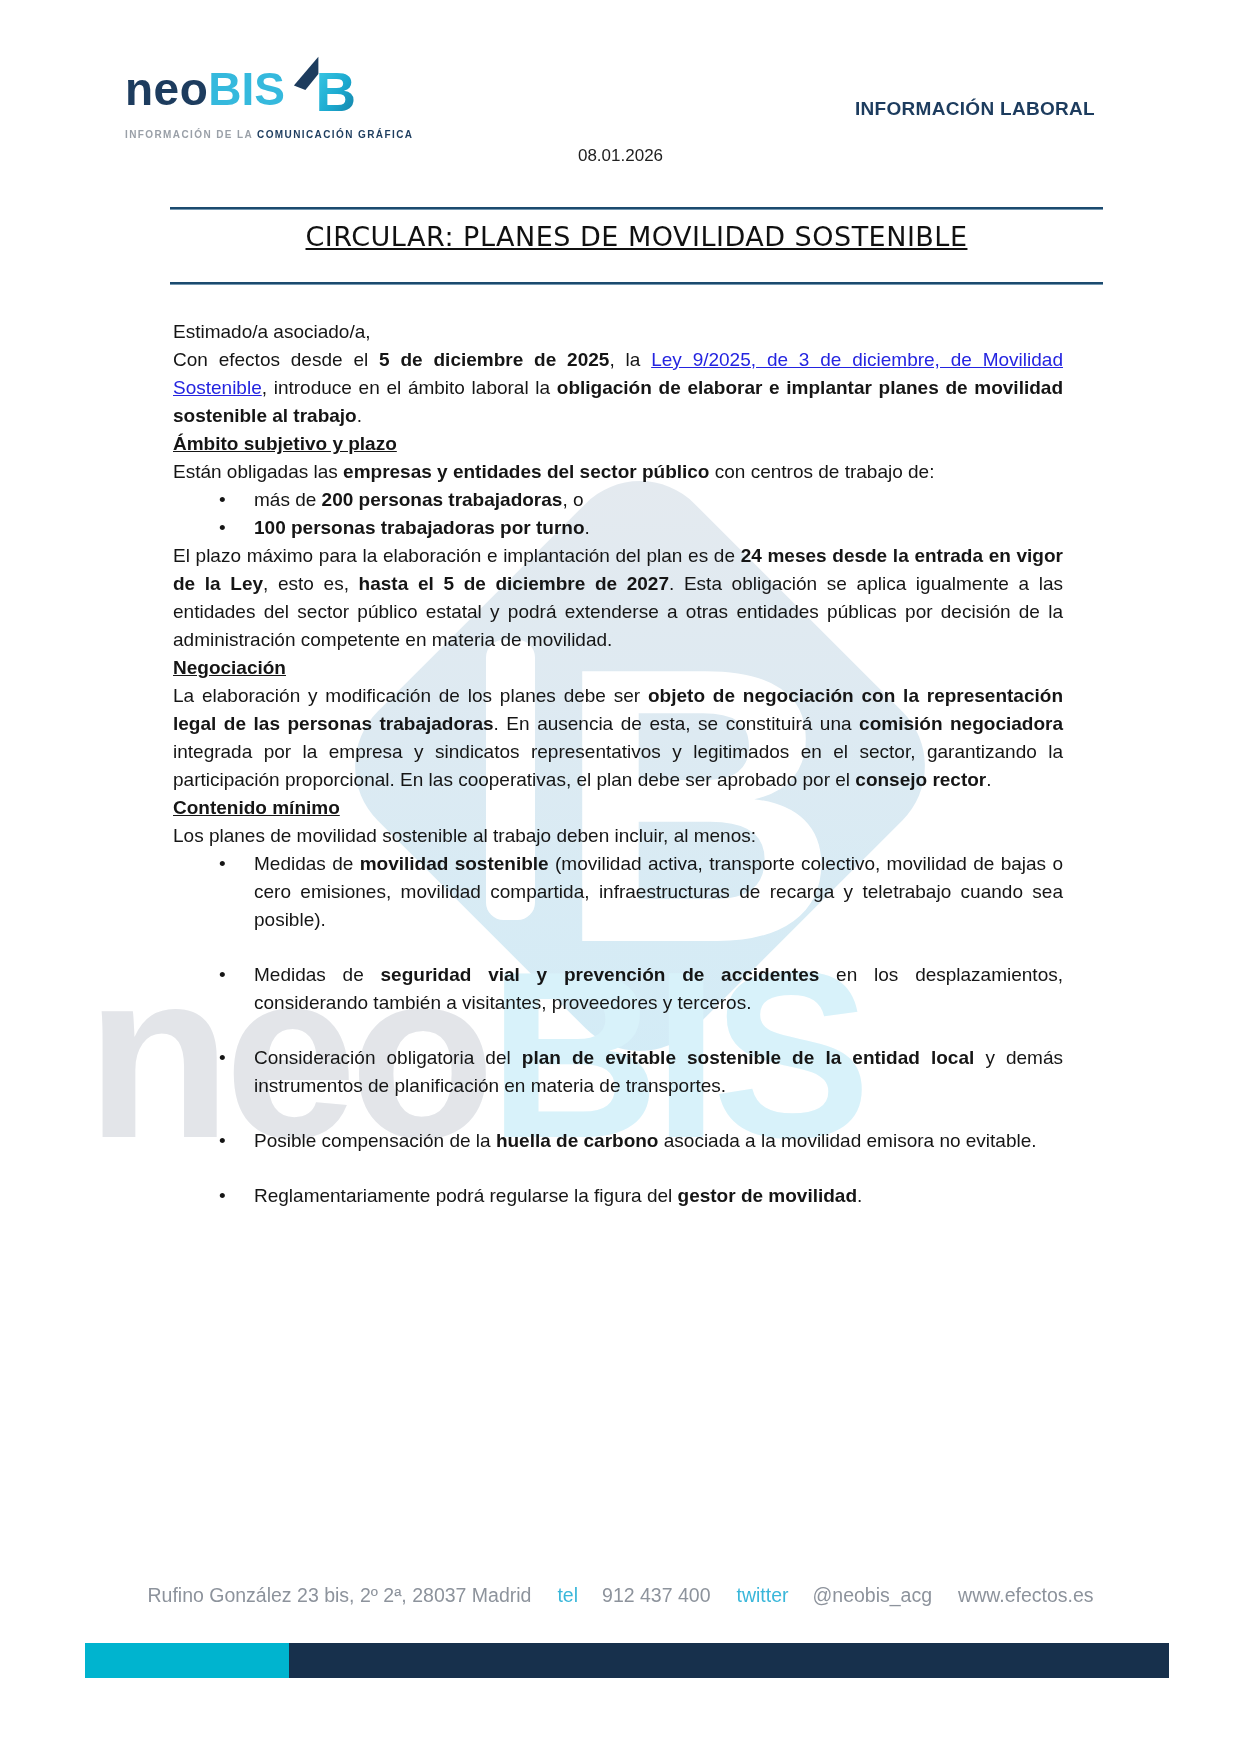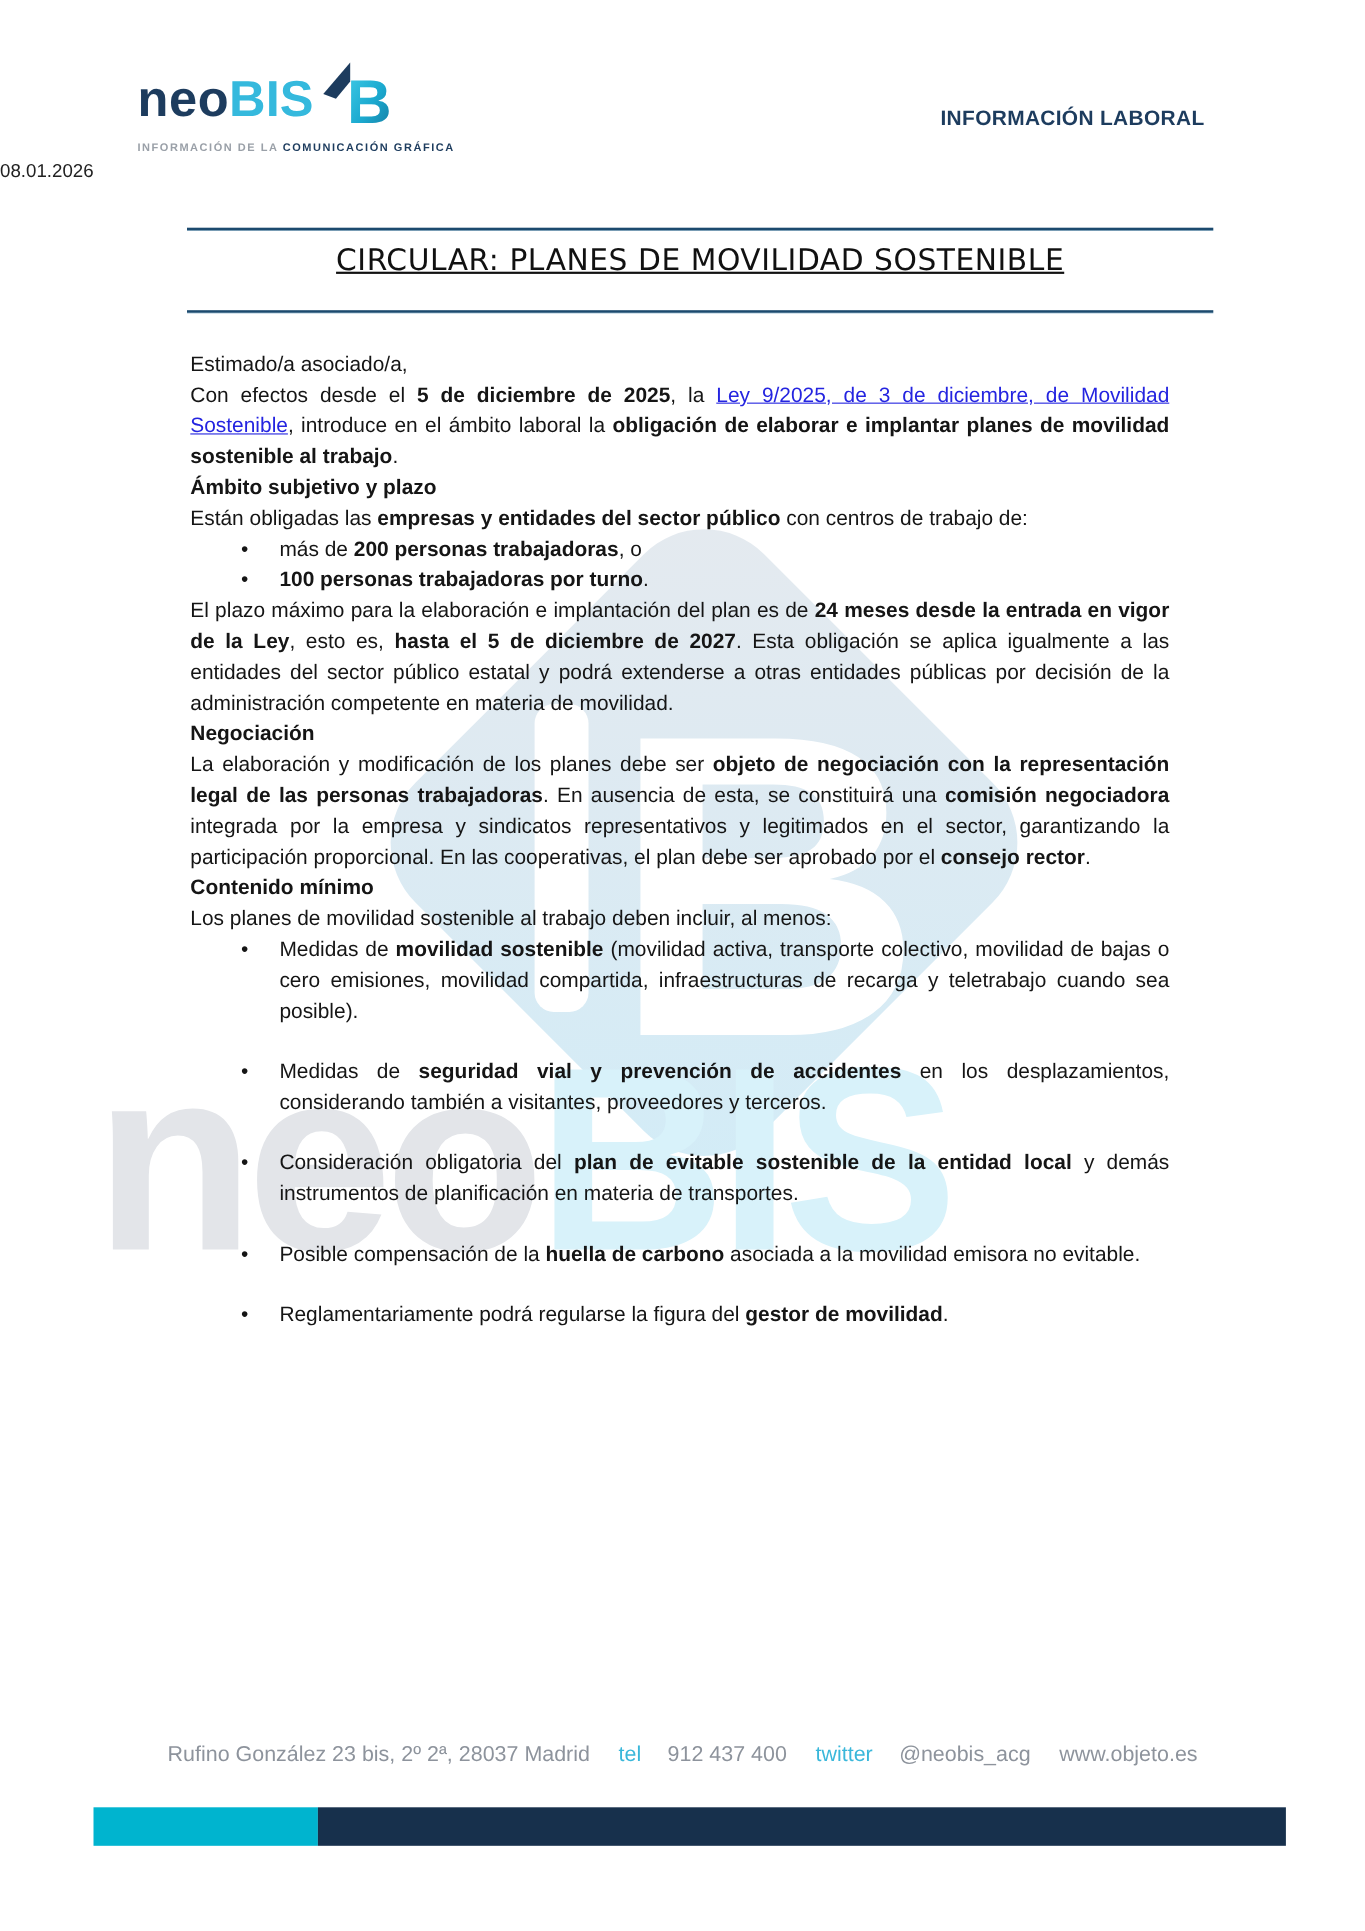--- a/index.html
+++ b/index.html
@@ -21,39 +21,39 @@
   
   .header { position:absolute; left:125px; top:52px; width:970px; display:flex; justify-content:space-between; z-index:2; }
   .logo-row { display:flex; align-items:flex-start; }
   .logo-neo { font-size:46px; font-weight:bold; color:#1d3c5e; line-height:1; letter-spacing:0.5px; margin-top:14px; }
   .logo-bis { font-size:46px; font-weight:bold; color:#35b9dd; line-height:1; margin-top:14px; }
   .logo-mark { margin-left:6px; margin-top:0; }
   .logo-tagline { margin-top:7px; font-size:10px; font-weight:bold; letter-spacing:1.4px; color:#9aa0a8; white-space:nowrap; }
   .logo-tagline .tag-b { color:#1d3c5e; }
   .info-label { margin-top:46px; font-size:19px; font-weight:bold; color:#1d3c5e; letter-spacing:0.3px;text-align:right; }
 
-  .date { position:absolute; top:146px; left:0; width:100%; font-size:17px; color:#222; z-index:2; }
+  .date { position:absolute; top:146px; left:0; width:100%; text-align:center; font-size:17px; color:#222; z-index:2; }
 
   .rule { position:absolute; left:170px; width:933px; height:3px; z-index:2;
           background:linear-gradient(to bottom,#1c4a6e 0%,#1c4a6e 55%,#a9c6d8 100%); }
   .rule-top { top:207px; }
   .rule-bottom { top:282px; }
   .title {
     position:absolute; top:221px; left:170px; width:933px; margin:0; z-index:2;
     text-align:center; font-family:"DejaVu Sans", sans-serif; font-weight:normal;
     font-size:27px; color:#111; letter-spacing:0.5px;text-decoration:underline;
   }
 
   
   .body { position:absolute; left:173px; top:318px; width:890px; z-index:2; font-size:19px; line-height:28px; }
   .body > * + * { margin-top:27px; }
   .para, .heading { margin:0; }
   .para { text-align:justify; }
   .b { font-weight:bold; }
-  .u { }
+  .u { text-decoration:underline; }
   .link { color:#2424e0; text-decoration:underline; cursor:pointer; }
   .list { margin:0; }
   .li { position:relative; padding-left:81px; text-align:justify; }
   .li .dot { position:absolute; left:46px; top:0; }
   .list.spaced .li + .li { margin-top:27px; }
 
   
   .footer {
     position:absolute; top:1584px; left:0; width:100%; z-index:2;
     display:flex; justify-content:center; align-items:baseline; gap:26px;
@@ -145,21 +145,21 @@
   <div class="footer">
     <span>Rufino González 23 bis, 2º 2ª, 28037 Madrid</span>
     <span class="f-group">
       <span class="f-cyan">tel</span>
       <span>912 437 400</span>
     </span>
     <span class="f-group">
       <span class="f-cyan">twitter</span>
       <span>@neobis_acg</span>
     </span>
-    <span>www.objeto.es</span>
+    <span>www.efectos.es</span>
   </div>
 
   <div class="bottom-bar">
     <div class="bar-cyan"></div>
     <div class="bar-navy"></div>
   </div>
 
 </div>
 
 </body></html>

